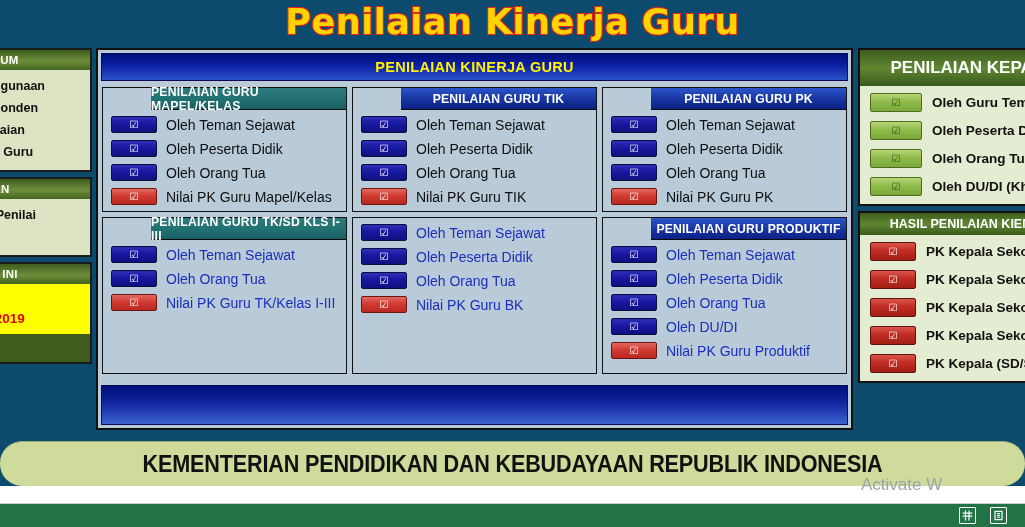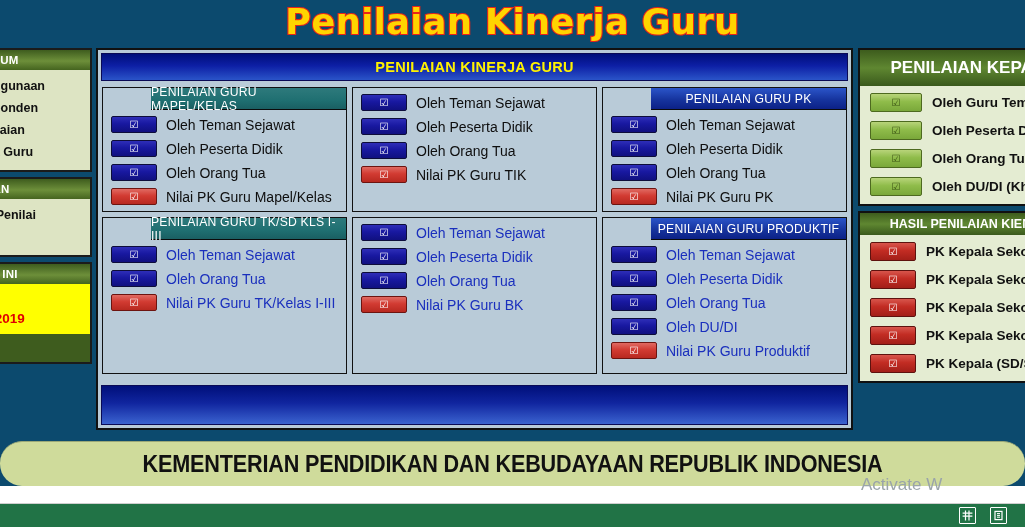--- a/index.html
+++ b/index.html
@@ -58,21 +58,21 @@
     color: #FFF200; font-size: 14.5px; font-weight: bold; letter-spacing: .3px;
   }
   .grid {
     display: grid; grid-template-columns: 1fr 1fr 1fr; gap: 5px;
     padding: 6px 4px 0 4px;
   }
   .row2 { padding-top: 5px; }
   .card { border: 1px solid #111; background: #b9cbd8; }
   .card-hdr {
     height: 22px; display: flex; align-items: center; justify-content: center;
-    color: #fff; font-size: 12.2px; font-weight: normal; letter-spacing: .2px;
+    color: #fff; font-size: 12.2px; font-weight: bold; letter-spacing: .2px;
     border-bottom: 1px solid #0b0b0b;
     margin-left: 48px;
   }
   .hdr-teal  { background: linear-gradient(180deg,#2e7a7c 0%,#1f6f71 60%,#1a5f62 100%); }
   .hdr-blue  { background: linear-gradient(180deg,#2b55c9 0%,#16349e 55%,#0c2186 100%); }
   .card-body { padding: 6px 6px 6px 8px; }
   .card-body.tall { min-height: 133px; }
   .opt { display: flex; align-items: center; gap: 9px; margin-bottom: 7px; }
   .opt:last-child { margin-bottom: 0; }
   .btn {
@@ -202,20 +202,21 @@
             <div class="lbl lbl-dark">Oleh Orang Tua</div>
           </div>
           <div class="opt">
             <div class="btn btn-red">☑</div>
             <div class="lbl lbl-dark">Nilai PK Guru Mapel/Kelas</div>
           </div>
         </div>
       </div>
 
       <div class="card">
+        <div class="card-hdr hdr-blue">PENILAIAN GURU TIK</div>
         <div class="card-body">
           <div class="opt">
             <div class="btn btn-blue">☑</div>
             <div class="lbl lbl-dark">Oleh Teman Sejawat</div>
           </div>
           <div class="opt">
             <div class="btn btn-blue">☑</div>
             <div class="lbl lbl-dark">Oleh Peserta Didik</div>
           </div>
           <div class="opt">

